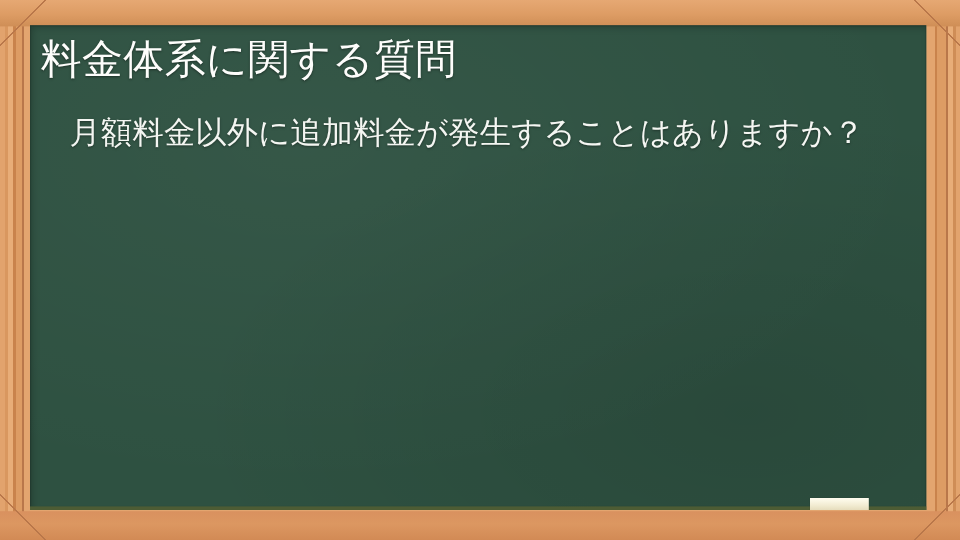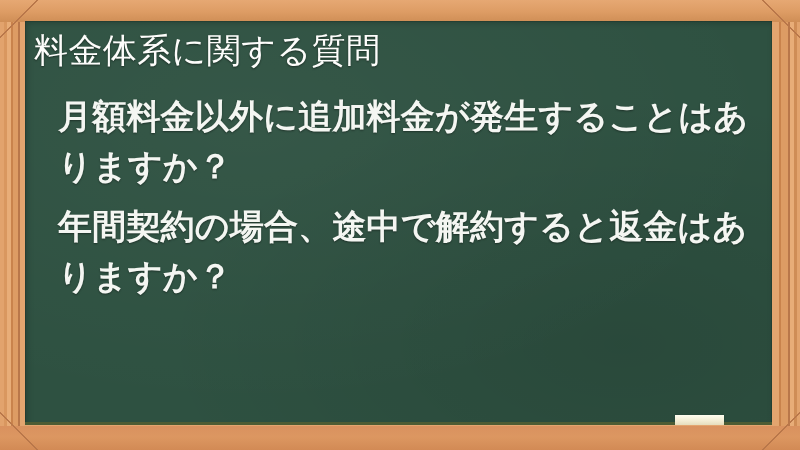--- a/index.html
+++ b/index.html
@@ -123,28 +123,27 @@
   }
   .qa-list {
     position: absolute;
     left: 9px;
     top: 70px;
     width: 724px;
   }
   .qa-item {
     position: relative;
     color: #f4f6f2;
-    font-size: 34px;
+    font-size: 26px;
     line-height: 1.48;
     letter-spacing: 0.2px;
     text-shadow: 0 1px 2px rgba(0,0,0,0.40);
     padding-left: 24px;
     margin-bottom: 9px;
     text-indent: 0;
-    font-weight: bold;
   }
 
   
   .chalk-stick {
     position: absolute;
     left: 650px;
     bottom: -1px;
     width: 49px;
     height: 11px;
     background: linear-gradient(180deg, #fffdf0 0%, #f2ecd2 55%, #e2d9b8 100%);
@@ -165,20 +164,19 @@
     <div class="miter bl"></div>
     <div class="miter br"></div>
   </div>
 
   <div class="board">
 
     <div class="board-title">料金体系に関する質問</div>
 
     <div class="qa-list">
       <div class="qa-item">月額料金以外に追加料金が発生することはありますか？</div>
-      <div class="qa-item">年間契約の場合、途中で解約すると返金はありますか？</div>
     </div>
 
     <div class="board-bottom-edge"></div>
     <div class="chalk-stick"></div>
   </div>
 
 </div>
 
 </body></html>

